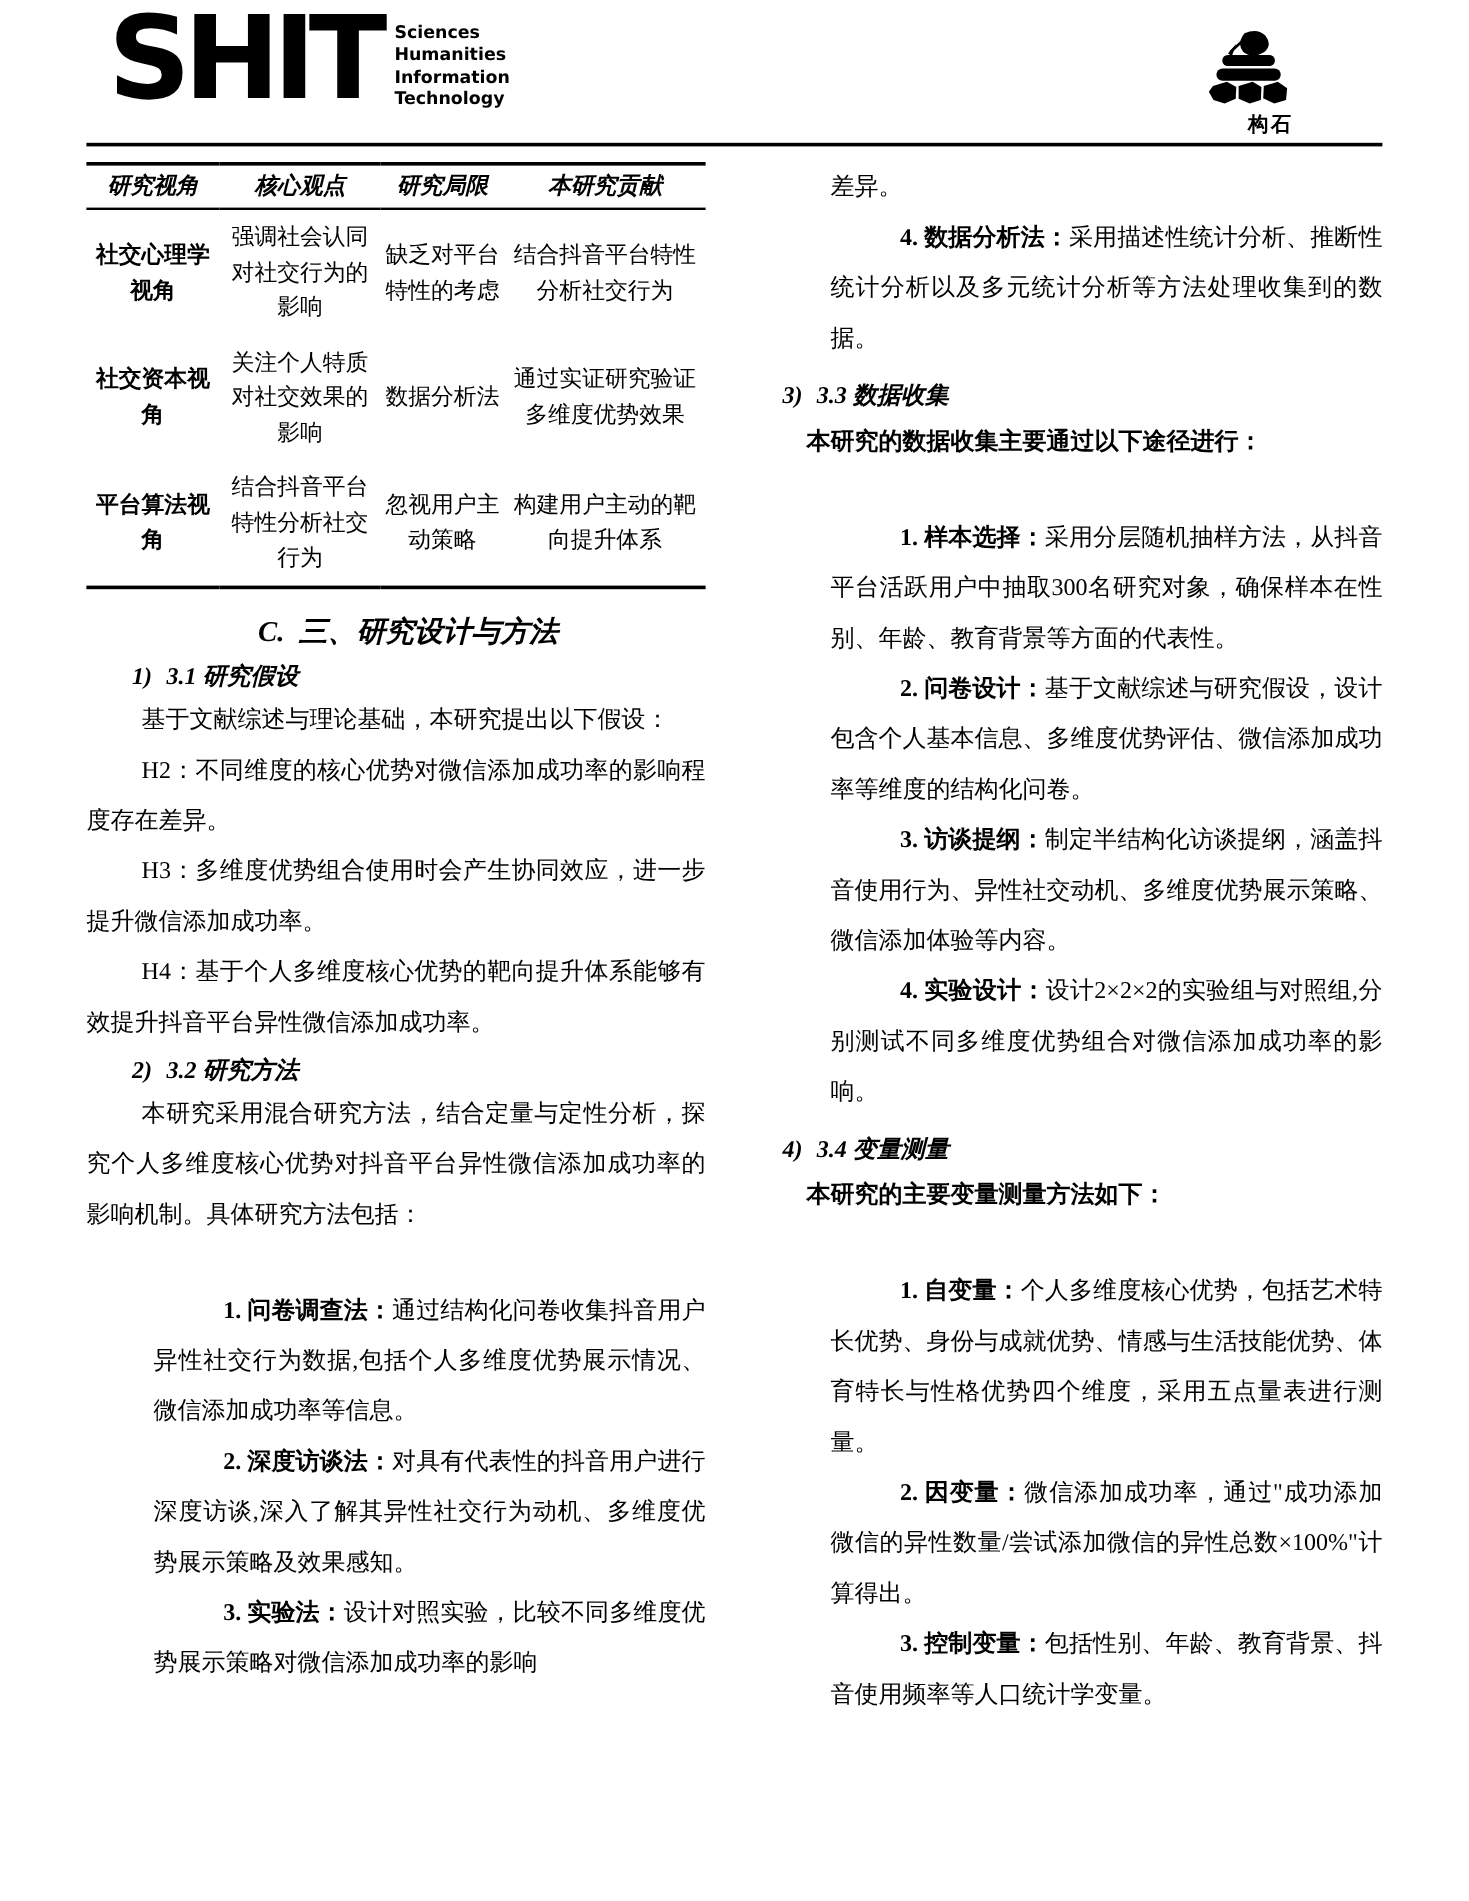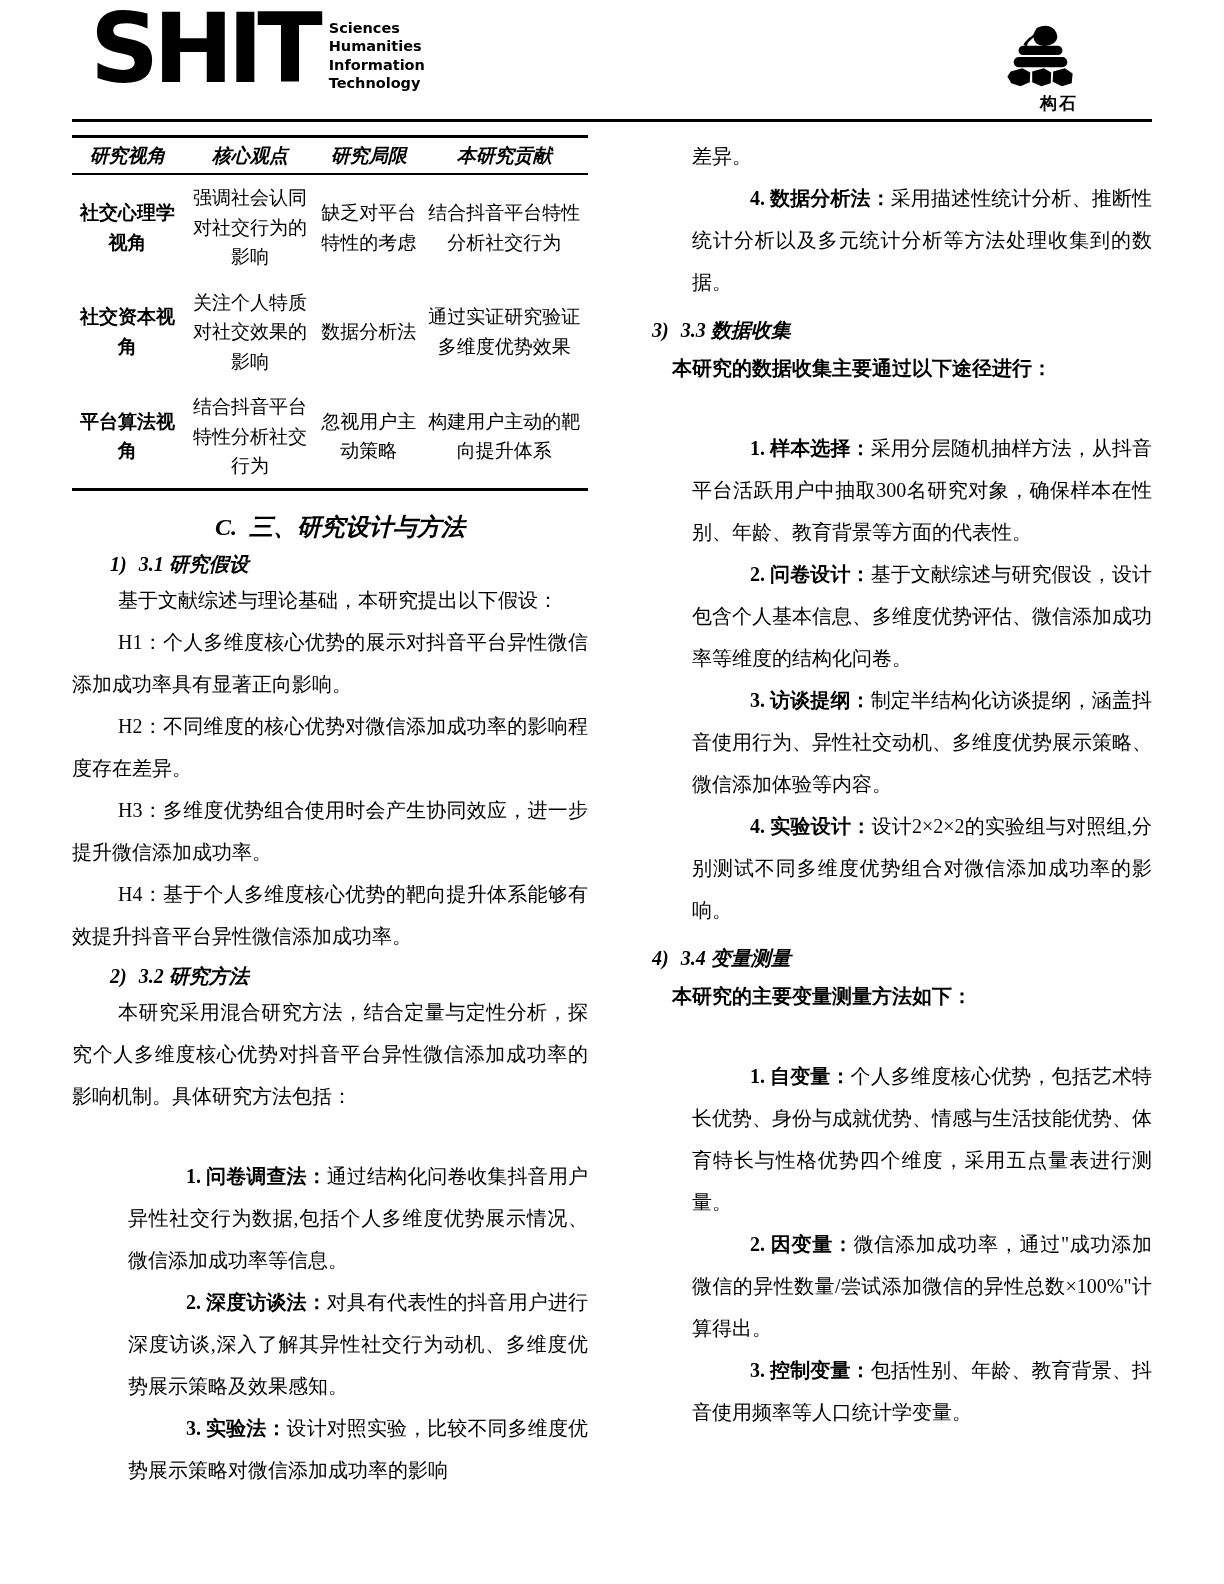--- a/index.html
+++ b/index.html
@@ -129,21 +129,20 @@
             <td>忽视用户主动策略</td>
             <td>构建用户主动的靶向提升体系</td>
           </tr>
         </tbody>
       </table>
 
       <h2 class="sec-c"><span class="h-num">C.</span><span>三、研究设计与方法</span></h2>
 
       <h3 class="sub sub-l"><span class="h-num">1)</span><span>3.1 研究假设</span></h3>
       <p class="intro-l">基于文献综述与理论基础，本研究提出以下假设：</p>
-      <p class="hyp">H1：个人多维度核心优势的展示对抖音平台异性微信添加成功率具有显著正向影响。</p>
       <p class="hyp">H2：不同维度的核心优势对微信添加成功率的影响程度存在差异。</p>
       <p class="hyp">H3：多维度优势组合使用时会产生协同效应，进一步提升微信添加成功率。</p>
       <p class="hyp">H4：基于个人多维度核心优势的靶向提升体系能够有效提升抖音平台异性微信添加成功率。</p>
 
       <h3 class="sub sub-l"><span class="h-num">2)</span><span>3.2 研究方法</span></h3>
       <p class="intro-l">本研究采用混合研究方法，结合定量与定性分析，探究个人多维度核心优势对抖音平台异性微信添加成功率的影响机制。具体研究方法包括：</p>
 
       <p class="item gap"><b>1. 问卷调查法：</b><span>通过结构化问卷收集抖音用户异性社交行为数据,包括个人多维度优势展示情况、微信添加成功率等信息。</span></p>
       <p class="item"><b>2. 深度访谈法：</b><span>对具有代表性的抖音用户进行深度访谈,深入了解其异性社交行为动机、多维度优势展示策略及效果感知。</span></p>
       <p class="item"><b>3. 实验法：</b><span>设计对照实验，比较不同多维度优势展示策略对微信添加成功率的影响</span></p>

